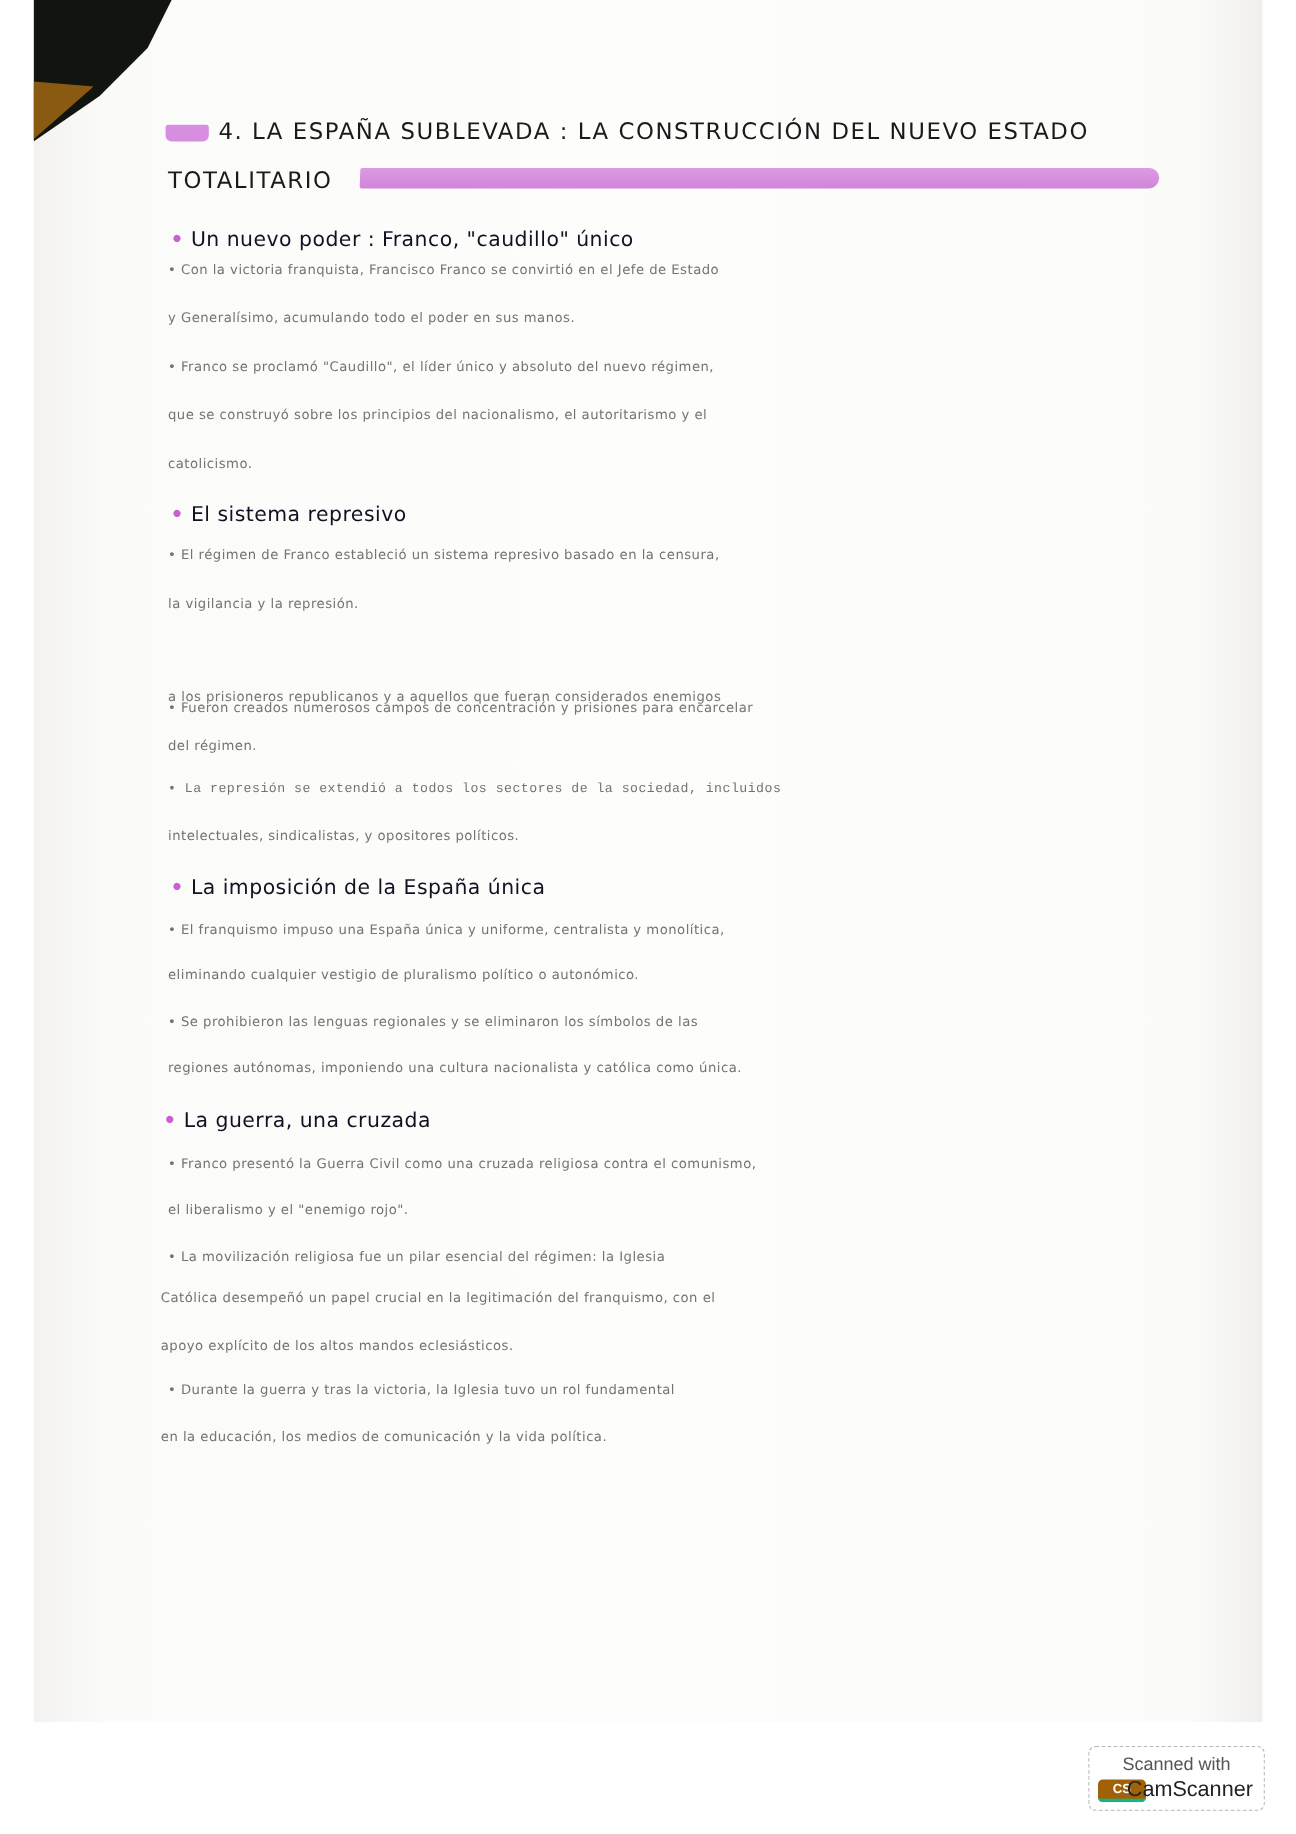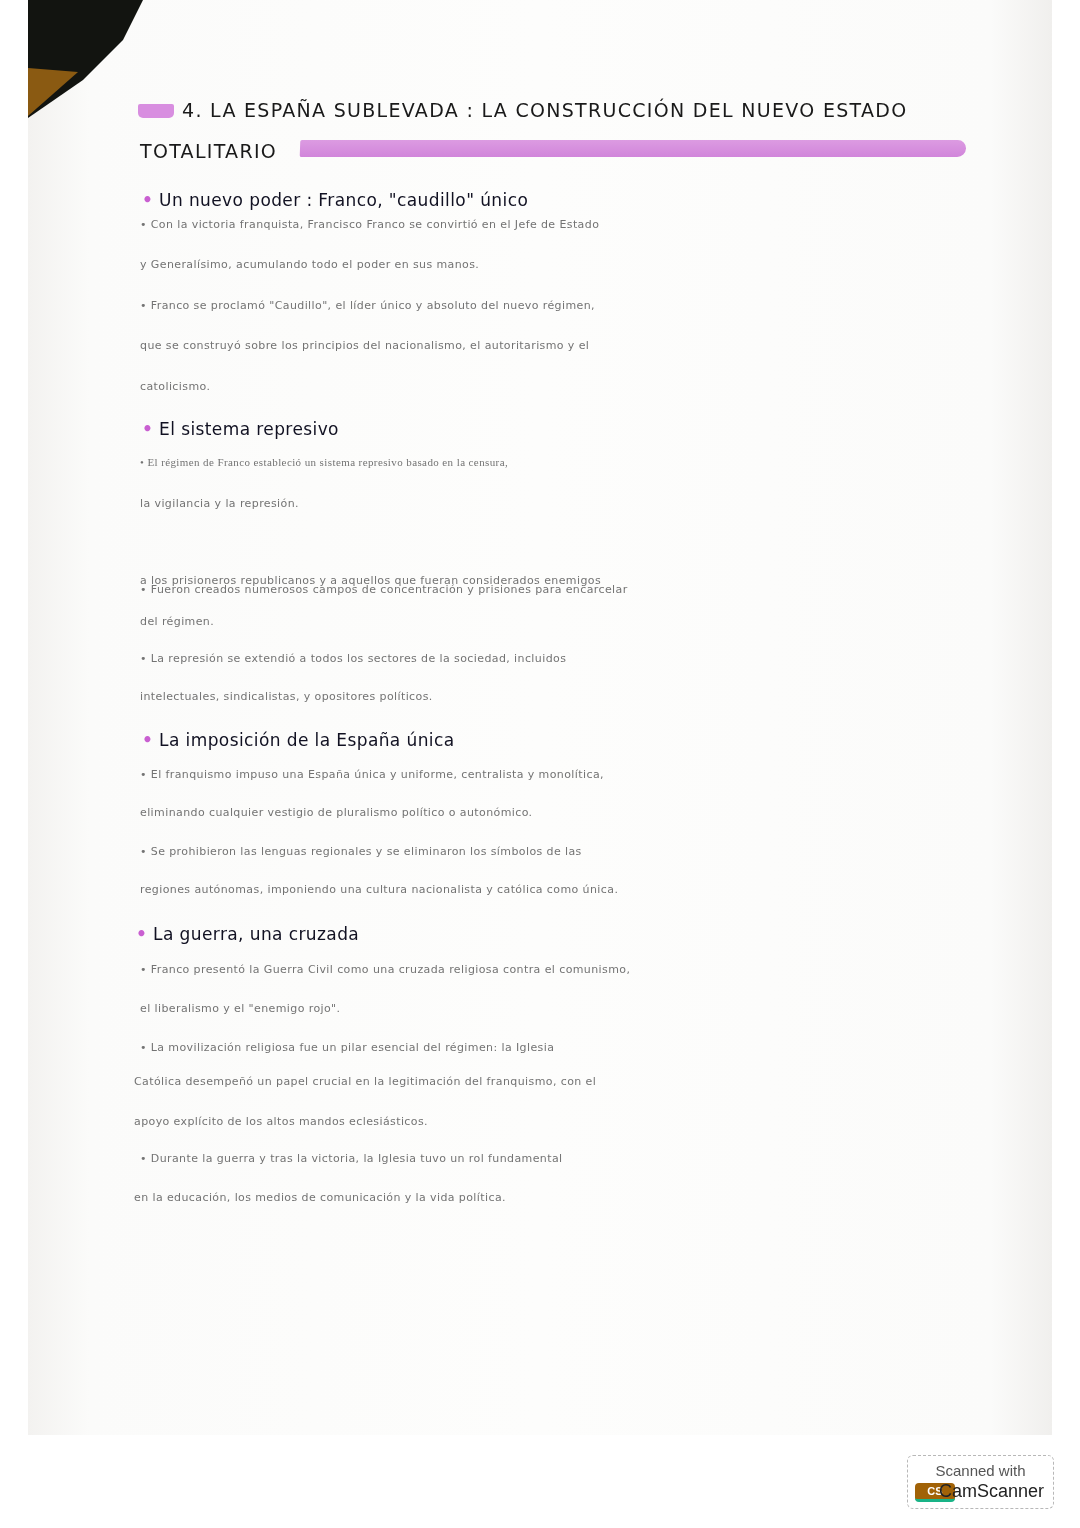--- a/index.html
+++ b/index.html
@@ -64,26 +64,26 @@
 <div class="hl-bar"></div>
 
 <div class="line section" style="top:190px;left:142px;"><span class="dot-pink">•</span> <span>Un nuevo poder : Franco, "caudillo" único</span></div>
 <div class="line" style="top:218px;">• Con la victoria franquista, Francisco Franco se convirtió en el Jefe de Estado</div>
 <div class="line" style="top:258px;">y Generalísimo, acumulando todo el poder en sus manos.</div>
 <div class="line" style="top:299px;">• Franco se proclamó "Caudillo", el líder único y absoluto del nuevo régimen,</div>
 <div class="line" style="top:339px;">que se construyó sobre los principios del nacionalismo, el autoritarismo y el</div>
 <div class="line" style="top:380px;">catolicismo.</div>
 
 <div class="line section" style="top:419px;left:142px;"><span class="dot-pink">•</span> <span>El sistema represivo</span></div>
-<div class="line" style="top:456px;font-family:Liberation Serif, serif;">• El régimen de Franco estableció un sistema represivo basado en la censura,</div>
+<div class="line" style="top:456px;">• El régimen de Franco estableció un sistema represivo basado en la censura,</div>
 <div class="line" style="top:497px;text-align:right;">la vigilancia y la represión.</div>
 <div class="line" style="top:535px;margin-top:48px;">• Fueron creados numerosos campos de concentración y prisiones para encarcelar</div>
 <div class="line" style="top:574px;">a los prisioneros republicanos y a aquellos que fueran considerados enemigos</div>
 <div class="line" style="top:615px;">del régimen.</div>
-<div class="line" style="top:652px;">• La represión se extendió a todos los sectores de la sociedad, incluidos</div>
+<div class="line" style="top:652px;font-family:Liberation Mono, monospace;">• La represión se extendió a todos los sectores de la sociedad, incluidos</div>
 <div class="line" style="top:690px;">intelectuales, sindicalistas, y opositores políticos.</div>
 
 <div class="line section" style="top:730px;left:142px;"><span class="dot-pink">•</span> <span>La imposición de la España única</span></div>
 <div class="line" style="top:768px;">• El franquismo impuso una España única y uniforme, centralista y monolítica,</div>
 <div class="line" style="top:806px;">eliminando cualquier vestigio de pluralismo político o autonómico.</div>
 <div class="line" style="top:845px;">• Se prohibieron las lenguas regionales y se eliminaron los símbolos de las</div>
 <div class="line" style="top:883px;">regiones autónomas, imponiendo una cultura nacionalista y católica como única.</div>
 
 <div class="line section" style="top:924px;left:136px;"><span class="dot-pink">•</span> <span>La guerra, una cruzada</span></div>
 <div class="line" style="top:963px;">• Franco presentó la Guerra Civil como una cruzada religiosa contra el comunismo,</div>

